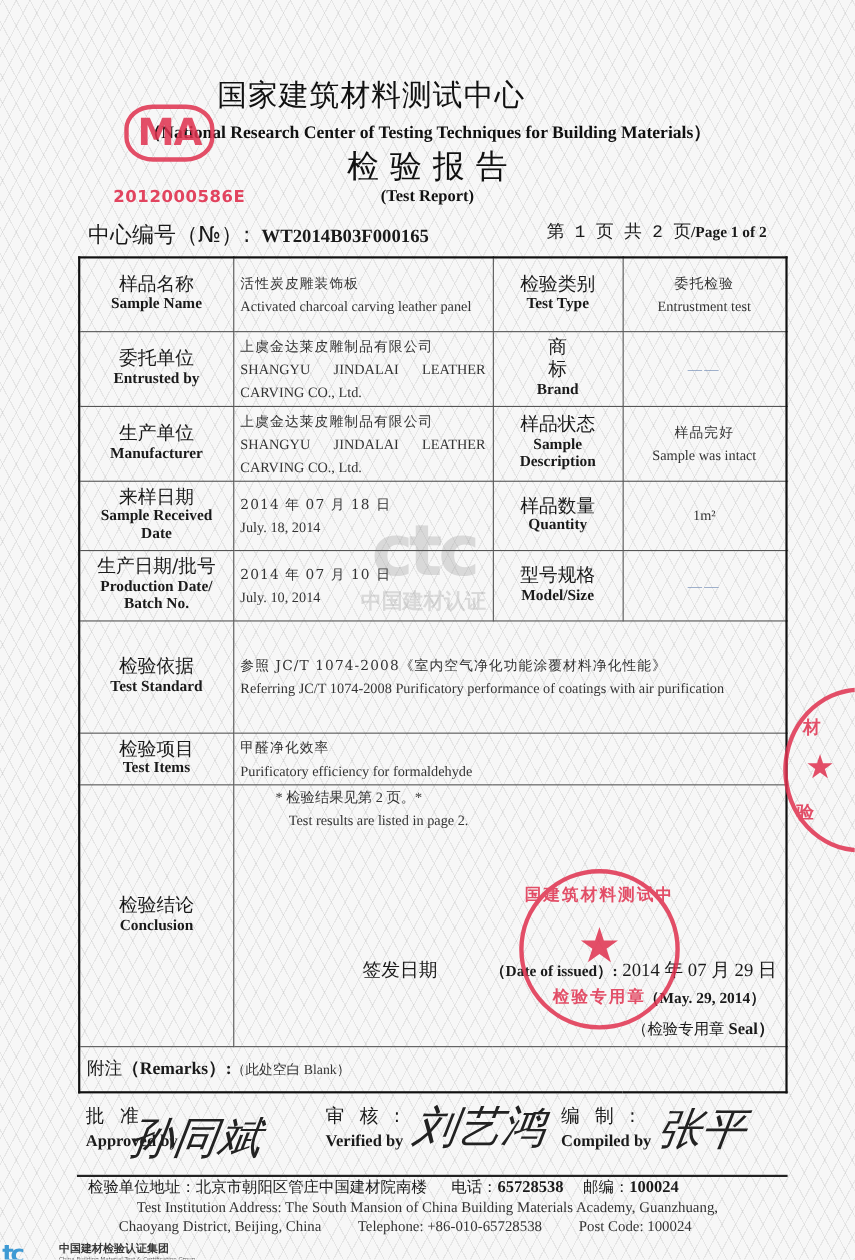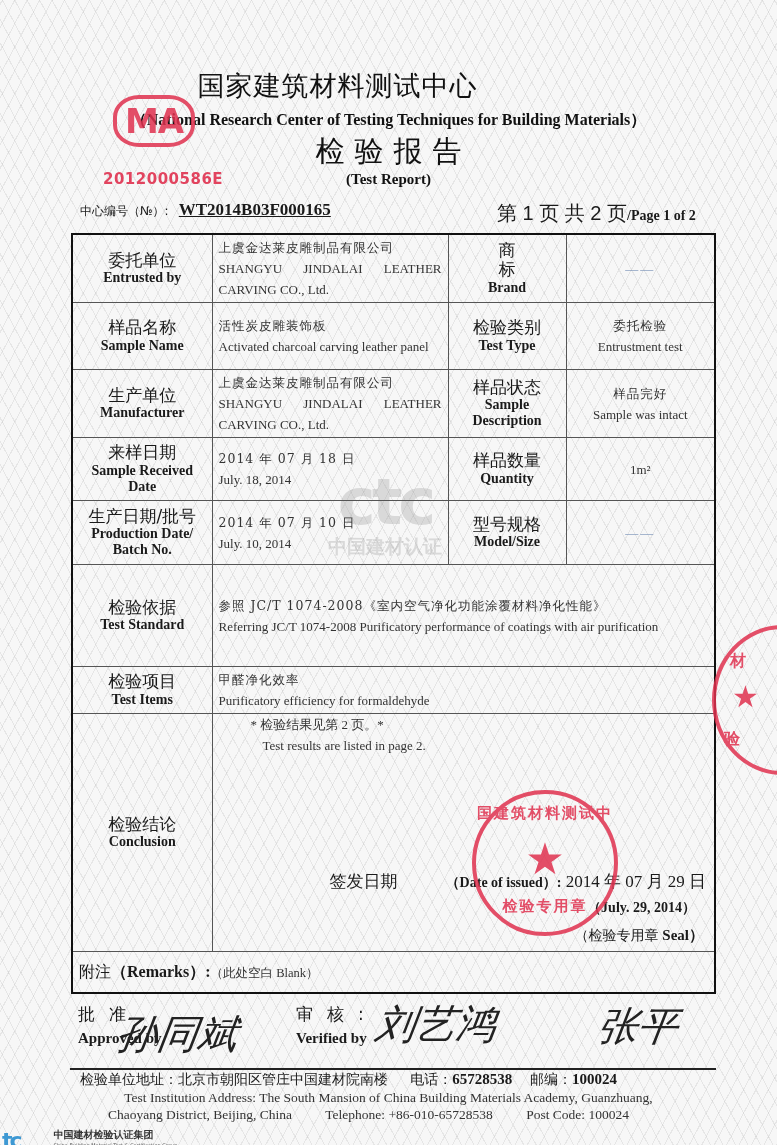--- a/index.html
+++ b/index.html
@@ -17,24 +17,24 @@
   
   .title-cn { left: 0; width: 675px; top: 68px; text-align: center; font-family: "DejaVu Sans", sans-serif; font-size: 27px; letter-spacing: 1px; color: #111; }
   .title-en { left: 0; width: 777px; top: 110px; text-align: center; font-size: 16px; font-weight: bold; color: #111; }
   .report-cn { left: 0; width: 777px; top: 132px; text-align: center; font-family: "DejaVu Sans", sans-serif; font-size: 29px; letter-spacing: 10px; color: #111; padding-left: 10px; box-sizing: border-box; }
   .report-en { left: 0; width: 777px; top: 171px; text-align: center; font-size: 15px; font-weight: bold; color: #111; }
 
   .ma-stamp { left: 113px; top: 95px; width: 82px; height: 52px; border: 4px solid #e0314f; border-radius: 26px / 22px; box-sizing: border-box; color: #e0314f; font-family: "DejaVu Sans", sans-serif; font-weight: bold; font-size: 34px; line-height: 44px; text-align: center; letter-spacing: -1px; opacity: .85; }
   .ma-number { left: 103px; top: 170px; color: #e0314f; font-family: "DejaVu Sans", sans-serif; font-weight: bold; font-size: 15px; letter-spacing: 0.5px; opacity: .9; }
 
   .center-no { left: 80px; top: 200px; font-size: 17px; }
-  .center-no .lbl { font-family: "DejaVu Sans", sans-serif; font-size: 12px; }
-  .center-no .val { font-weight: bold; text-decoration: underline; font-size: 17px; margin-left: 6px; }
+  .center-no .lbl { font-family: "DejaVu Sans", sans-serif; font-size: 20px; }
+  .center-no .val { font-weight: bold; font-size: 17px; margin-left: 6px; }
   .page-info { left: 497px; top: 200px; font-size: 16px; }
-  .page-info .cn { font-family: Liberation Sans, sans-serif; font-size: 20px; }
+  .page-info .cn { font-family: Liberation Mono, monospace; font-size: 16px; }
   .page-info .en { font-weight: bold; font-size: 14px; }
 
   
   .report-table { position: absolute; left: 71px; top: 233px; width: 643px; border-collapse: collapse; border: 2px solid #111; table-layout: fixed; }
   .report-table td { border: 1px solid #555; padding: 0; vertical-align: middle; }
   .lbl-cell { text-align: center; line-height: 1.15; }
   .lbl-cn { font-family: "DejaVu Sans", sans-serif; font-size: 17px; display: block; }
   .lbl-en { font-weight: bold; font-size: 14px; display: block; }
   .val-cell { padding: 2px 6px !important; font-size: 13px; line-height: 21px; color: #333; text-align: justify; }
   .val-cn { font-family: "DejaVu Serif", serif; font-size: 12.5px; display: block; letter-spacing: 1px; }
@@ -119,53 +119,53 @@
 </div>
 
 <table class="report-table">
   <colgroup>
     <col style="width:140px">
       <col style="width:236px">
       <col style="width:118px">
       <col style="width:149px">
   </colgroup>
   <tbody>
-      <tr style="height:66px">
+      <tr style="height:67px">
+    <td class="lbl-cell">
+      <span class="lbl-cn">样品名称</span>
+      <span class="lbl-en">Sample Name</span>
+    </td>
+    <td class="val-cell">
+      <span class="val-cn">活性炭皮雕装饰板</span>
+      <span class="val-en">Activated charcoal carving leather panel</span>
+    </td>
+    <td class="lbl-cell">
+      <span class="lbl-cn">检验类别</span>
+      <span class="lbl-en">Test Type</span>
+    </td>
+    <td class="val-center">
+      <span class="val-cn">委托检验</span>
+      <span class="val-en">Entrustment test</span>
+    </td>
+  </tr>
+  <tr style="height:66px">
     <td class="lbl-cell">
       <span class="lbl-cn">委托单位</span>
       <span class="lbl-en">Entrusted by</span>
     </td>
     <td class="val-cell">
       <span class="val-cn">上虞金达莱皮雕制品有限公司</span>
       <span class="val-en">SHANGYU JINDALAI LEATHER CARVING CO., Ltd.</span>
     </td>
     <td class="lbl-cell">
       <span class="lbl-cn brand-cn">商标</span>
       <span class="lbl-en">Brand</span>
     </td>
     <td class="val-center">
       <span class="dash">——</span>
-    </td>
-  </tr>
-  <tr style="height:67px">
-    <td class="lbl-cell">
-      <span class="lbl-cn">样品名称</span>
-      <span class="lbl-en">Sample Name</span>
-    </td>
-    <td class="val-cell">
-      <span class="val-cn">活性炭皮雕装饰板</span>
-      <span class="val-en">Activated charcoal carving leather panel</span>
-    </td>
-    <td class="lbl-cell">
-      <span class="lbl-cn">检验类别</span>
-      <span class="lbl-en">Test Type</span>
-    </td>
-    <td class="val-center">
-      <span class="val-cn">委托检验</span>
-      <span class="val-en">Entrustment test</span>
     </td>
   </tr>
   <tr style="height:66px">
     <td class="lbl-cell">
       <span class="lbl-cn">生产单位</span>
       <span class="lbl-en">Manufacturer</span>
     </td>
     <td class="val-cell">
       <span class="val-cn">上虞金达莱皮雕制品有限公司</span>
       <span class="val-en">SHANGYU JINDALAI LEATHER CARVING CO., Ltd.</span>
@@ -242,21 +242,21 @@
       <span class="lbl-en">Conclusion</span>
     </td>
     <td colspan="3" style="vertical-align:top;">
       <div class="conclusion-inner" style="height:237px;">
         <div class="conc-line1">* 检验结果见第 2 页。*</div>
         <div class="conc-line2">Test results are listed in page 2.</div>
         <div class="issue-date">
           <span class="cn">签发日期</span><span class="en">（Date of issued）:</span>
           <span>2014 年 07 月 29 日</span>
         </div>
-        <div class="issue-date-en">（July. 29, 2014）</div>
+        <div class="issue-date-en">（May. 29, 2014）</div>
         <div class="seal-label">
           <span class="cn">（检验专用章</span><span class="en"> Seal）</span>
         </div>
       </div>
     </td>
   </tr>
   <tr>
     <td colspan="4" class="remarks">
       <span class="cn">附注</span><span class="en">（Remarks）:</span><span class="val">（此处空白 Blank）</span>
     </td>
@@ -279,20 +279,24 @@
   <div class="sig-block" style="left:0;">
     <span class="sig-cn">批准</span>
     <span class="sig-en">Approved by</span>
   </div>
   <div class="sig-hand" style="left:40px; top:4px;">孙同斌</div>
   <div class="sig-block" style="left:218px;">
     <span class="sig-cn">审核:</span>
     <span class="sig-en">Verified by</span>
   </div>
   <div class="sig-hand" style="left:298px; top:-6px;">刘艺鸿</div>
+  <div class="sig-block" style="left:432px;">
+    <span class="sig-cn">编制:</span>
+    <span class="sig-en">Compiled by</span>
+  </div>
   <div class="sig-hand" style="left:520px; top:-4px;">张平</div>
 </div>
 
 <div class="abs footer-rule"></div>
 <div class="abs addr-cn">
   <span>检验单位地址：北京市朝阳区管庄中国建材院南楼</span>&nbsp;&nbsp;&nbsp;&nbsp;
   <span>电话：</span><b>65728538</b>&nbsp;&nbsp;&nbsp;
   <span>邮编：</span><b>100024</b>
 </div>
 <div class="abs addr-en1">Test Institution Address: The South Mansion of China Building Materials Academy, Guanzhuang,</div>

